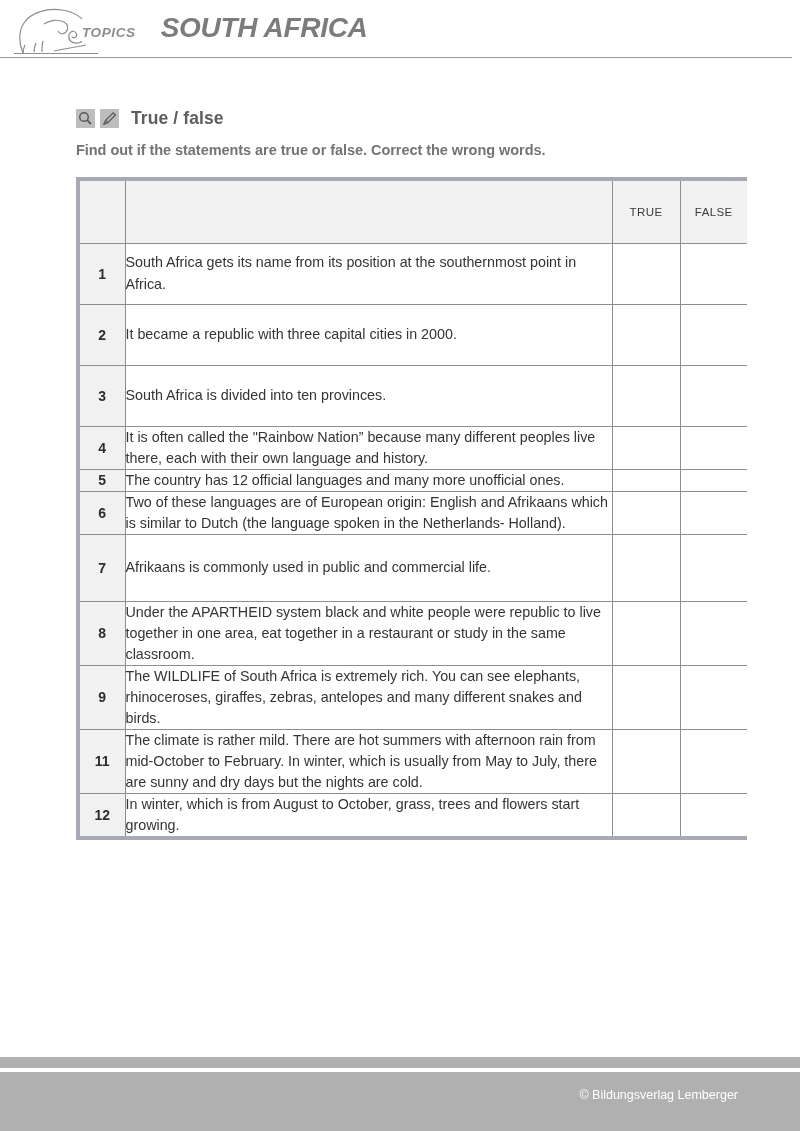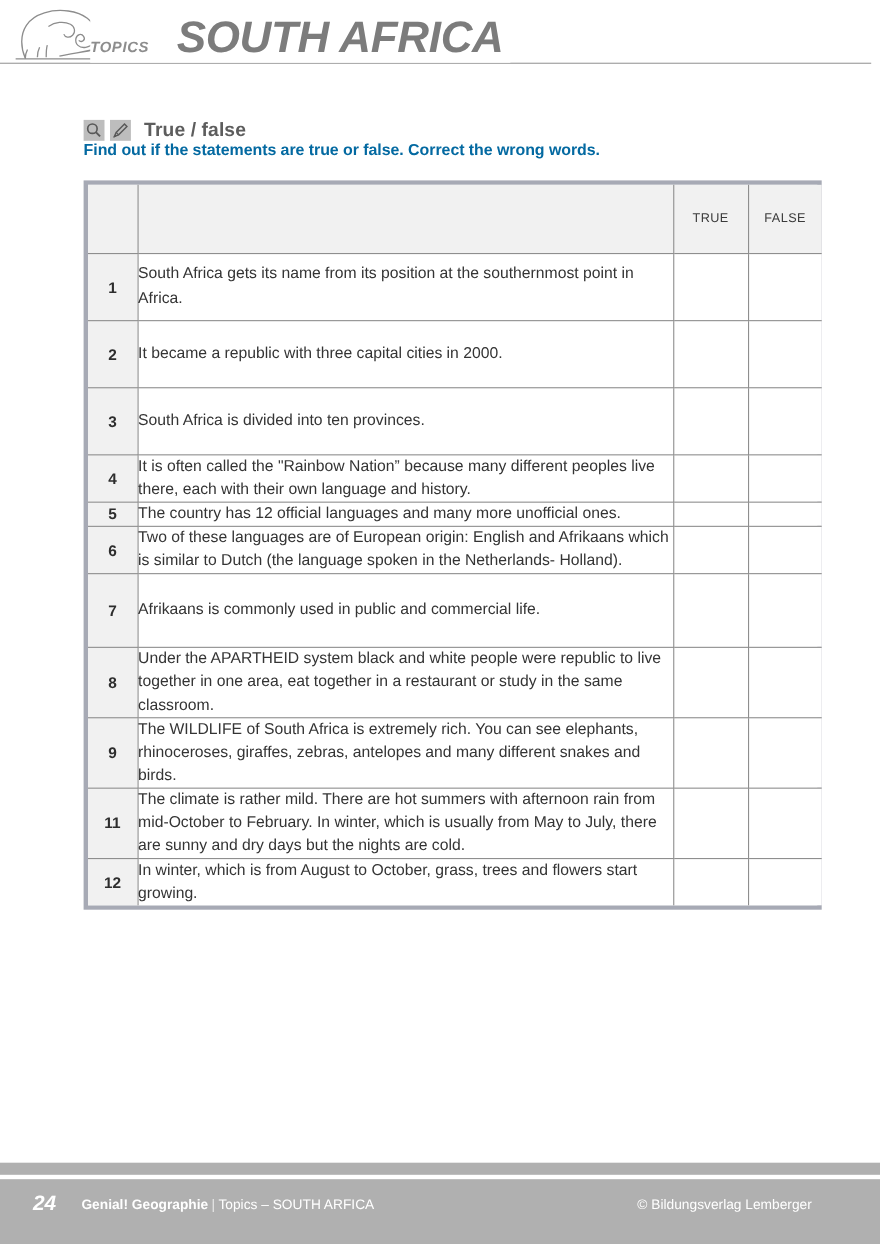--- a/index.html
+++ b/index.html
@@ -48,21 +48,21 @@
     padding-right: 6px;
   }
   .topics-word {
     font-size: 13.5px;
     font-weight: bold;
     font-style: italic;
     letter-spacing: 0.6px;
     color: #8d8d8d;
   }
   .country-word {
-    font-size: 40px;
+    font-size: 28px;
     font-weight: bold;
     font-style: italic;
     letter-spacing: -0.3px;
     color: #7c7c7c;
   }
 
   
   .task-block {
     margin: 30px 0 0 76px;
   }
@@ -81,23 +81,24 @@
   }
   .task-icon svg { display: block; }
   .task-title {
     margin-left: 7px;
     font-size: 17.5px;
     font-weight: bold;
     color: #5d5d5d;
     letter-spacing: 0.1px;
   }
   .task-instruction {
+    margin-top: 13px;
     font-size: 14.5px;
     font-weight: bold;
-    color: #0369a1;
+    color: #737373;
     letter-spacing: -0.05px;
   }
 
   
   .tf-table-wrap {
     margin: 19px 0 0 76px;
     width: 671px;
     border: 4px solid #a7aab5;
     background: #ffffff;
   }
@@ -342,18 +343,14 @@
         <td class="stm-cell">In winter, which is from August to October, grass, trees and flowers start growing.</td>
         <td class="mark-cell"></td>
         <td class="mark-cell"></td>
       </tr>
     </tbody>
   </table>
 </div>
 
 <div class="footer-thin-band"></div>
 <div class="footer-band">
-  <div class="footer-inner">
-    <span class="footer-page">24</span>
-    <span class="footer-center"><b>Genial! Geographie</b><span class="footer-sep">|</span><span>Topics – SOUTH ARFICA</span></span>
-  </div>
   <div class="footer-right">© Bildungsverlag Lemberger</div>
 </div>
 
 </body></html>

